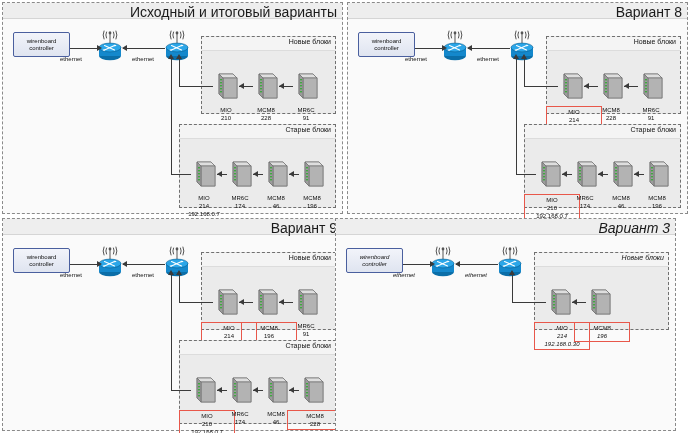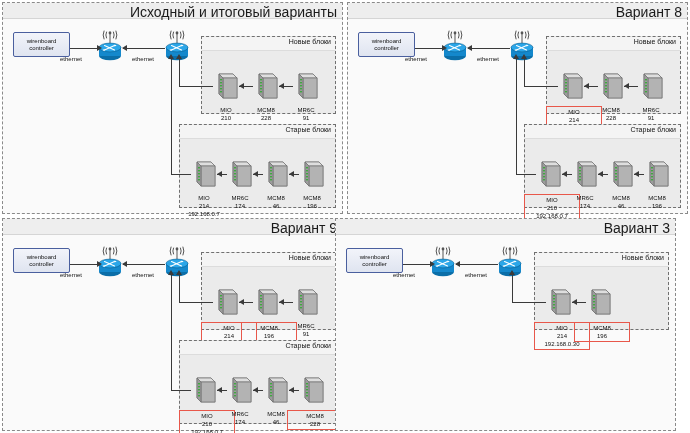--- a/index.html
+++ b/index.html
@@ -724,21 +724,21 @@
           </div>
           <div class="lab boxed" style="left:284px;top:176px;width:50px;">
             <div>MCM8</div>
             <div>228</div>
           </div>
           <div class="wire v" style="left:168px;top:38px;height:118px;"></div>
           <div class="wire h" style="left:168px;top:156px;width:20px;"></div>
           <div class="arrow up" style="left:165px;top:36px;"></div>
         </div>
       </div>
-      <div class="panel" style="left:335px;top:218px;width:341px;height:213px;">
+      <div class="panel" style="left:335px;top:218px;width:341px;height:213px;font-style:italic;">
         <div class="panel-head"></div>
         <div class="panel-title">Вариант 3</div>
         <div class="panel-body">
           <div class="wb" style="left:10px;top:14px;">
             <div><span>wirenboard</span><br><span>controller</span></div>
           </div>
           <div class="router" style="left:90px;top:11px;">
             <svg width="34" height="34" viewBox="0 0 34 34">
               <g stroke="#555" stroke-width="1" fill="none" stroke-linecap="round">
                 <path d="M17 14 L17 3"></path>

